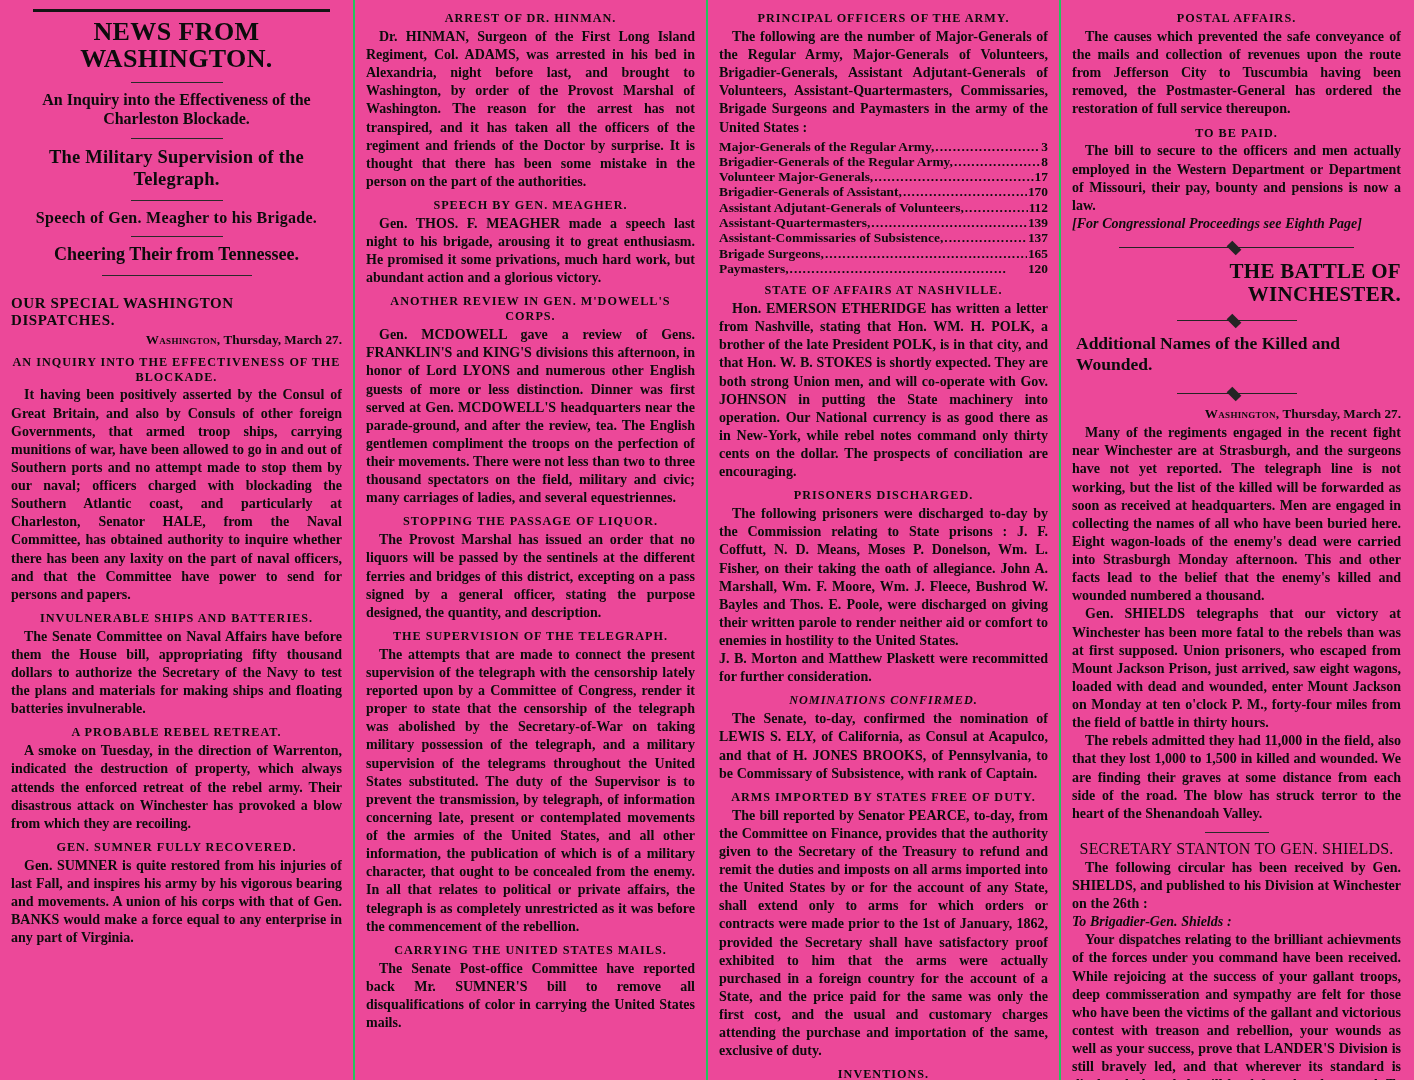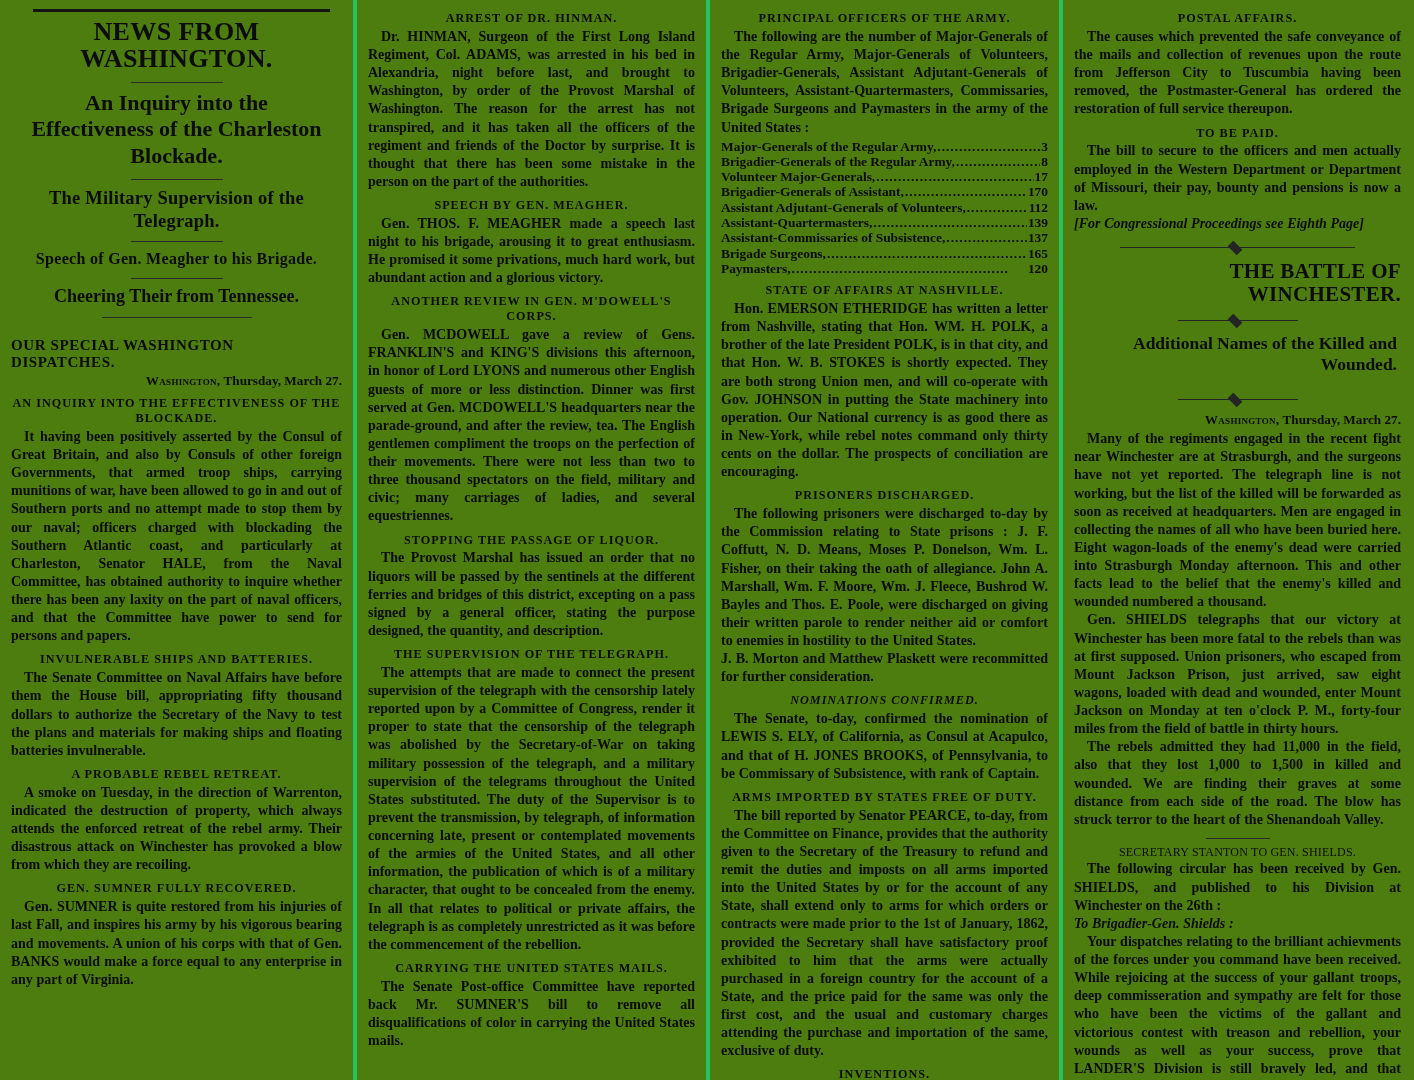--- a/index.html
+++ b/index.html
@@ -12,34 +12,34 @@
     width: 1414px;
     height: 1080px;
     overflow: hidden;
     font-family: "Liberation Serif", "DejaVu Serif", serif;
     color: #0c0c0c;
   }
   .page {
     position: relative;
     width: 1414px;
     height: 1080px;
-    background: #4d7c0f;
+    background: #ec4899;
     display: flex;
     box-sizing: border-box;
     padding: 0;
   }
   .col {
     position: relative;
     width: 353px;
     height: 1080px;
     box-sizing: border-box;
     padding: 4px 11px 0 11px;
     overflow: hidden;
   }
-  .col + .col { border-left: 4px solid #22c55e; }
+  .col + .col { border-left: 2px solid #22c55e; }
 
   
   .top-rule {
     height: 0;
     border-top: 3px solid #141414;
     margin: 5px 12px 0 22px;
   }
   .masthead {
     font-family: "Liberation Serif", "DejaVu Serif", serif;
     font-weight: bold;
@@ -48,21 +48,21 @@
     text-align: center;
     margin: 6px 0 2px 0;
     line-height: 1.05;
   }
   .deck {
     font-family: "Liberation Serif", "DejaVu Serif", serif;
     font-weight: bold;
     text-align: center;
     line-height: 1.22;
   }
-  .deck-1 { font-size: 22px; margin: 4px 14px 2px 14px; }
+  .deck-1 { font-size: 16px; margin: 4px 14px 2px 14px; }
   .deck-2 { font-size: 18.5px; letter-spacing: .2px; margin: 4px 10px 2px 10px; }
   .deck-3 { font-size: 16px; letter-spacing: .3px; margin: 4px 10px 2px 10px; }
   .deck-4 { font-size: 18px; margin: 4px 8px 0 8px; }
 
   .hairline {
     width: 92px;
     height: 0;
     border-top: 1.4px solid #2a2a2a;
     margin: 9px auto 7px auto;
   }
@@ -113,29 +113,29 @@
   .subhead.ital { font-style: italic; }
   .bighead {
     text-align: right;
     font-weight: bold;
     font-size: 21px;
     letter-spacing: .3px;
     margin: 5px 0 2px 0;
     line-height: 1.1;
   }
   .bighead2 {
-    text-align: right;
+    text-align: left;
     font-weight: bold;
     font-size: 17.5px;
-    margin: 4px 4px 20px 4px;
+    margin: 4px 4px 14px 4px;
     line-height: 1.2;
   }
   .romanhead {
     text-align: center;
-    font-size: 12px;
+    font-size: 16px;
     letter-spacing: .2px;
     margin: 6px 0 1px 0;
     line-height: 1.12;
   }
   .dateline {
     text-align: right;
     font-size: 13.2px;
     font-weight: bold;
     margin: 1px 0 2px 0;
   }

